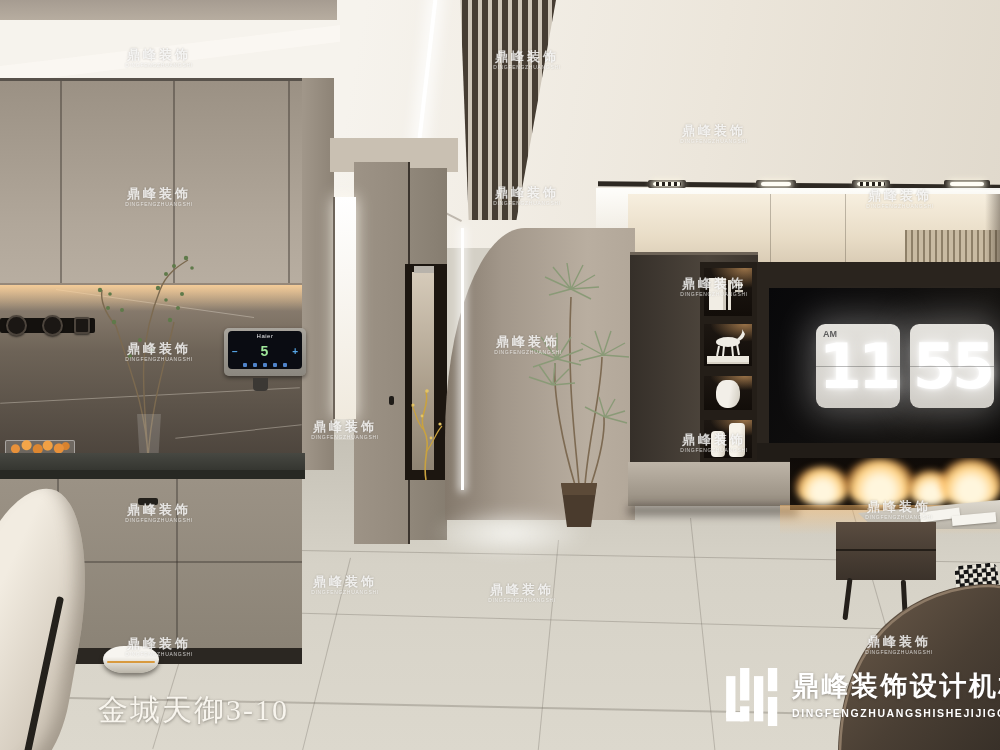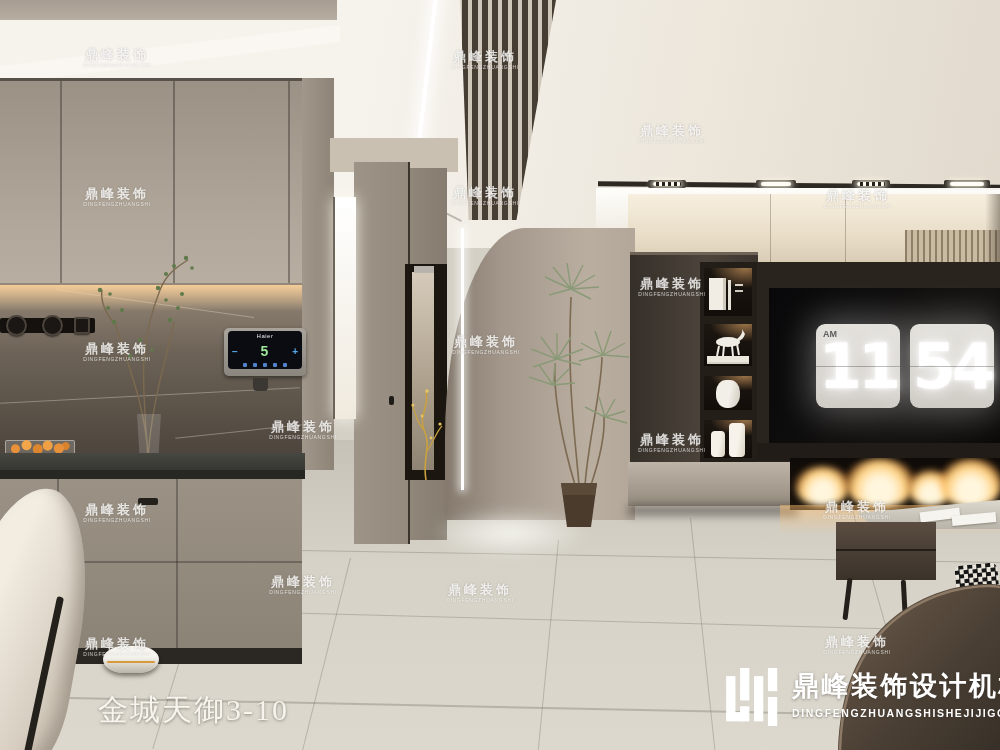--- a/index.html
+++ b/index.html
@@ -154,21 +154,21 @@
   .disp-mid{display:flex;width:100%;align-items:center;justify-content:space-between;}
   .disp-pm{color:#57a8e8;font-size:10px;font-weight:bold;}
   .disp-val{color:#9fe79a;font-size:14px;font-weight:bold;letter-spacing:1px;}
   .disp-icons{display:flex;gap:6px;}
   .disp-icons i{width:4px;height:4px;border-radius:1px;background:#4f83c9;}
   .spout{left:253px;top:378px;width:15px;height:13px;background:#3b3834;
     border-radius:0 0 4px 4px;}
   
   .wm{position:absolute;transform:translate(-50%,-50%);text-align:center;
     color:rgba(255,255,255,.8);pointer-events:none;line-height:1.1;
-    text-shadow:0 0 2px rgba(90,85,78,.4);}
+    text-shadow:0 0 2px rgba(90,85,78,.4);margin-left:42px;}
   .wm .cn{font-size:13px;font-weight:600;letter-spacing:3px;white-space:nowrap;}
   .wm .en{font-size:5px;letter-spacing:.7px;margin-top:1px;opacity:.9;white-space:nowrap;}
   .title{left:98px;top:690px;font-family:"Liberation Serif",serif;font-size:30px;
     color:#f8f5ee;letter-spacing:2px;text-shadow:0 1px 3px rgba(60,55,48,.5);}
   .logo{left:726px;top:668px;display:flex;align-items:flex-start;gap:10px;color:#fff;}
   .logo-text .cn{font-size:27px;font-weight:bold;letter-spacing:2.5px;white-space:nowrap;
     text-shadow:0 1px 3px rgba(50,45,40,.45);}
   .logo-text .en{font-size:10.5px;font-weight:bold;letter-spacing:1.6px;margin-top:3px;
     white-space:nowrap;text-shadow:0 1px 2px rgba(50,45,40,.45);}
 </style>
@@ -292,21 +292,21 @@
     </div>
   </div>
 
   <div class="abs tv-band"></div>
   <div class="abs tv-screen"></div>
   <div class="abs flip-card" style="left:816px;">
     <span class="flip-meridiem">AM</span>
     <span class="flip-digit">11</span>
   </div>
   <div class="abs flip-card" style="left:910px;">
-    <span class="flip-digit">54</span>
+    <span class="flip-digit">55</span>
   </div>
 
   <div class="abs fp-ledge"></div>
   <div class="abs bench"></div>
   <div class="abs bench-shadow"></div>
   <div class="abs fp-open">
     <div class="flame" style="left:5px;top:8px;width:55px;height:40px;"></div>
     <div class="flame" style="left:55px;top:0px;width:70px;height:50px;"></div>
     <div class="flame" style="left:118px;top:12px;width:45px;height:36px;"></div>
     <div class="flame" style="left:150px;top:0px;width:62px;height:50px;"></div>

